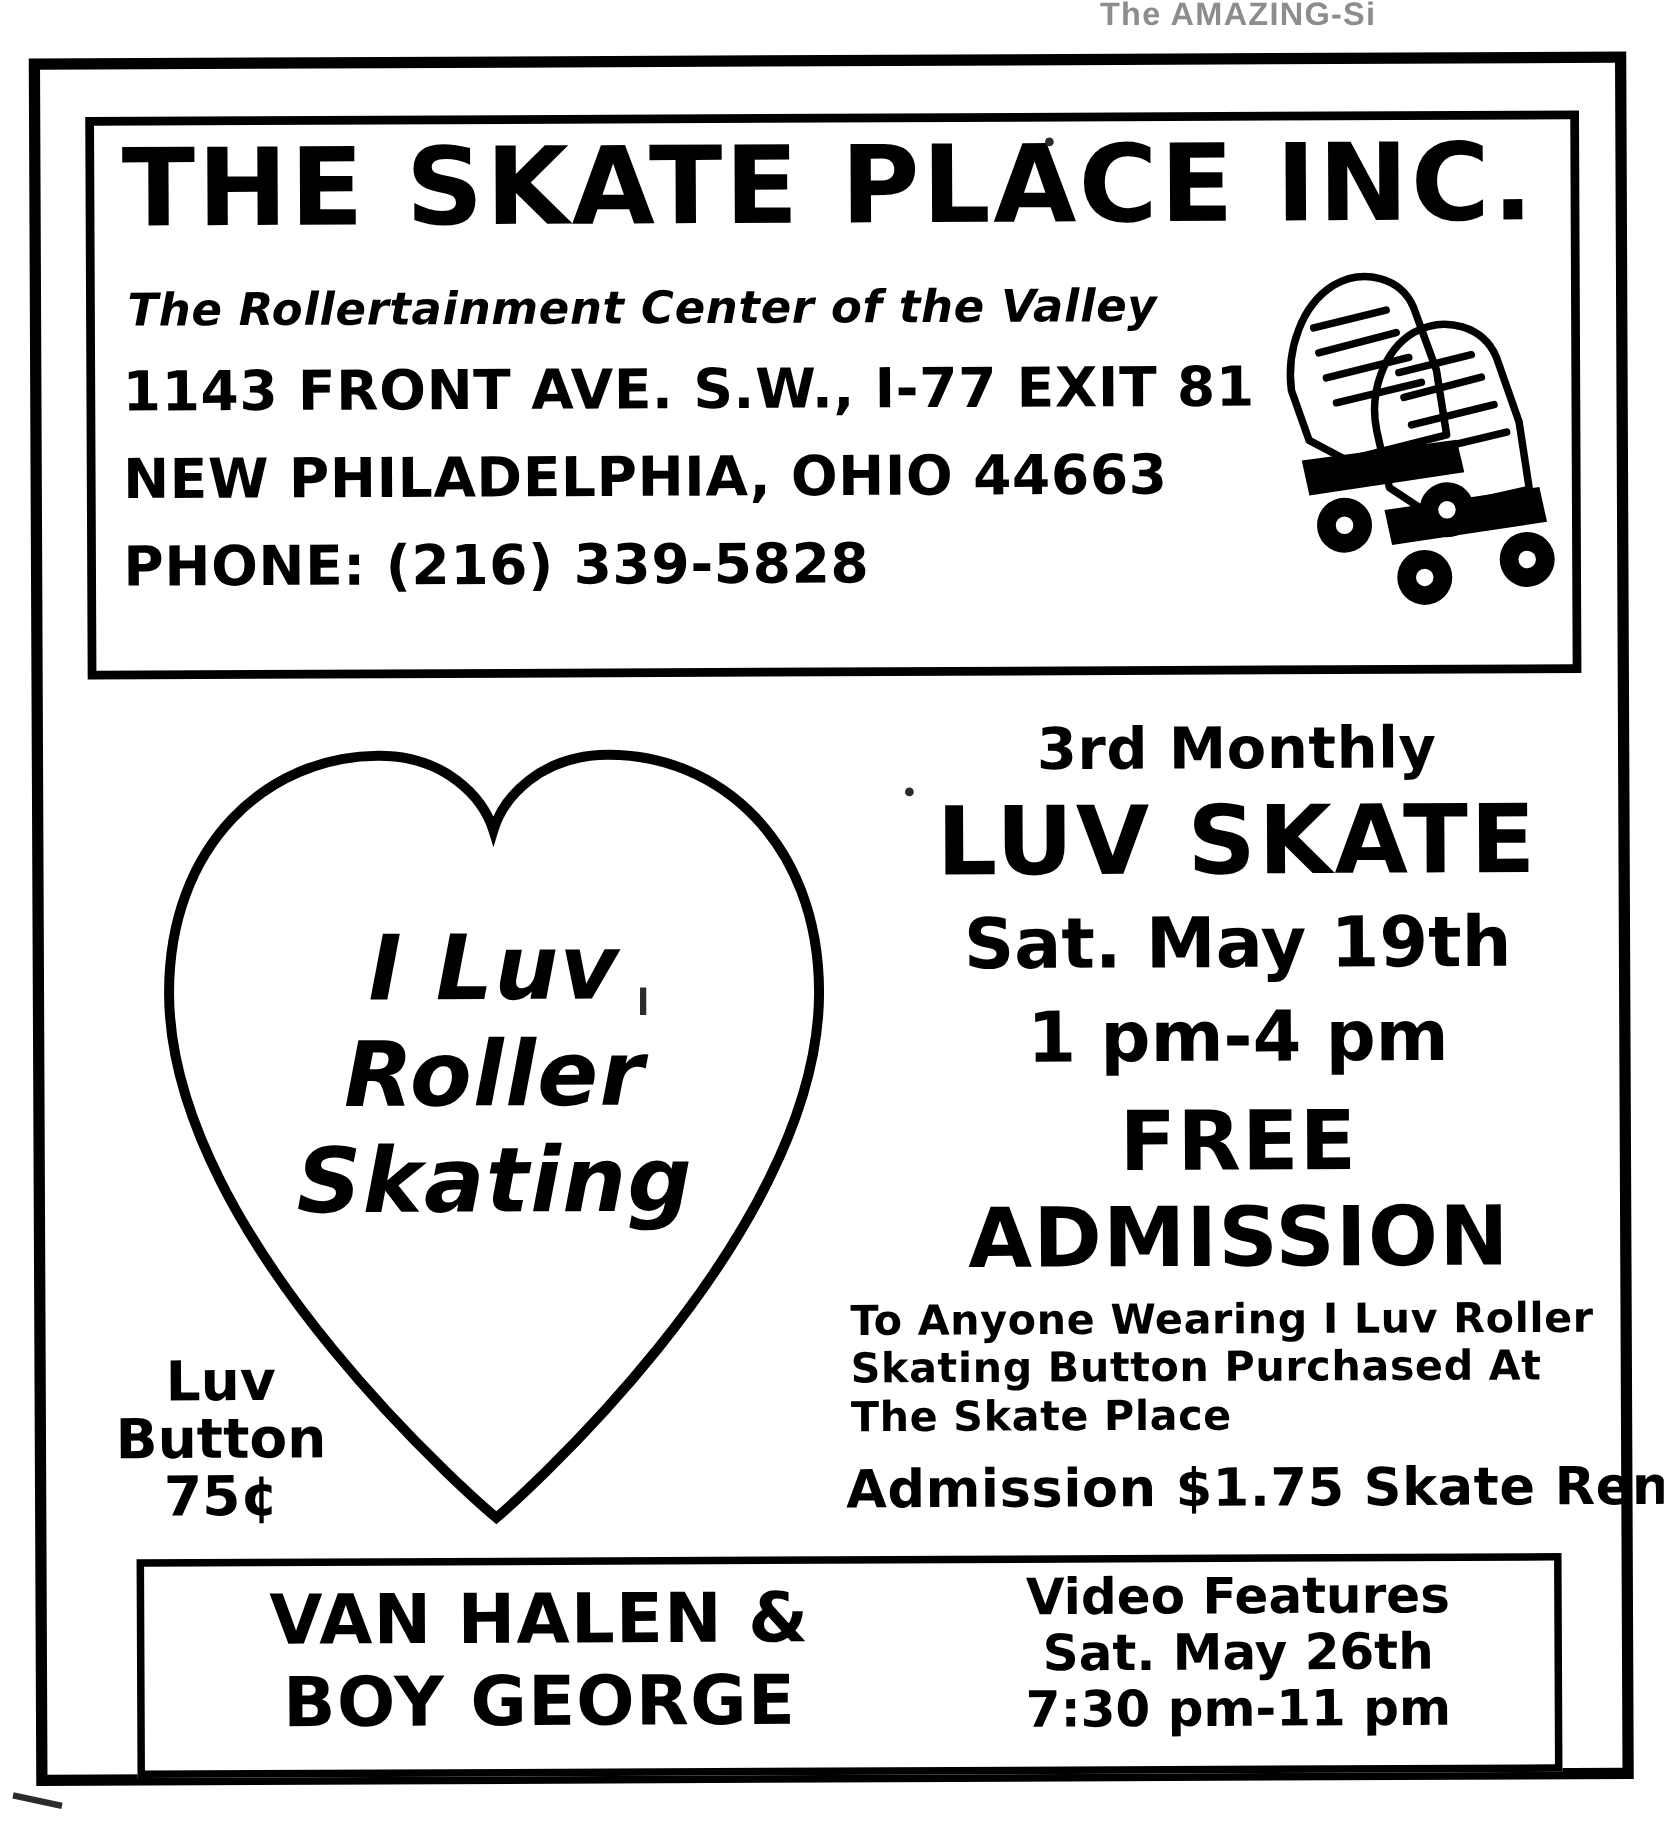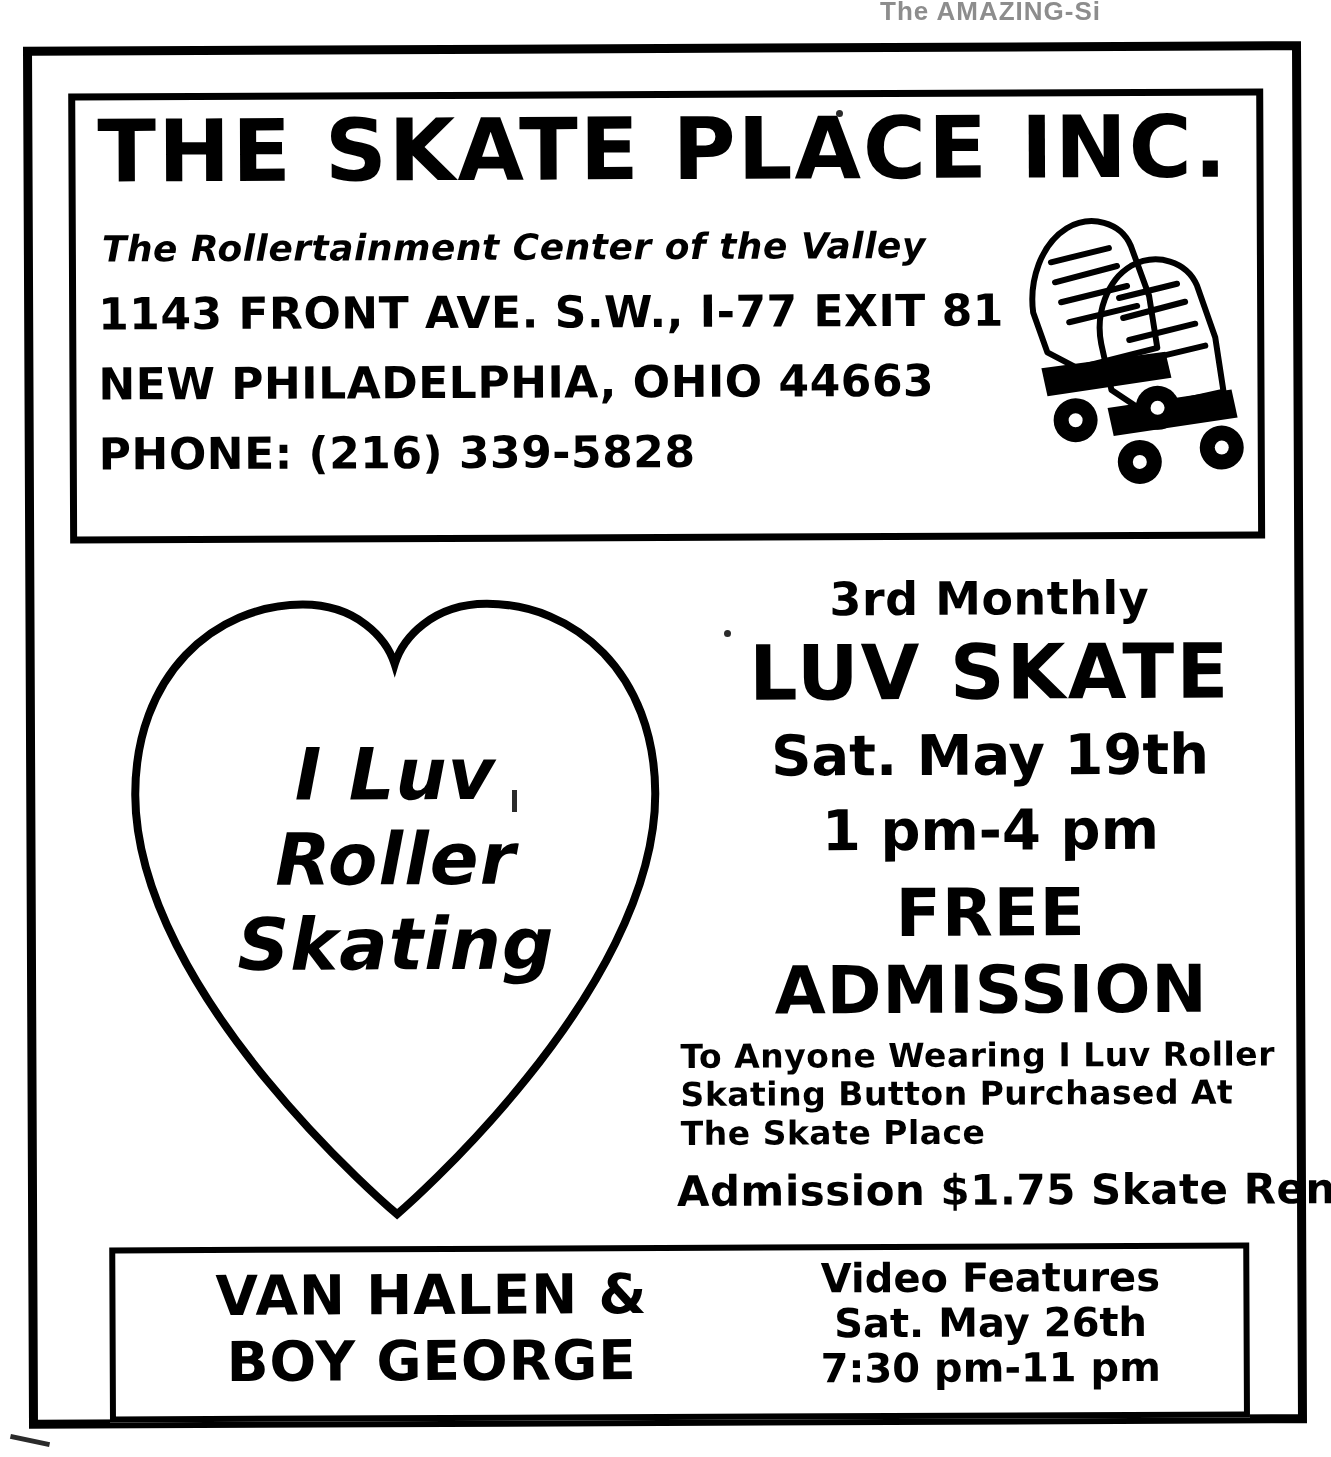--- a/index.html
+++ b/index.html
@@ -288,20 +288,25 @@
     <svg viewBox="0 0 600 660" width="600" height="660" aria-hidden="true">
       <path d="M300 650 C300 650 40 430 40 230 C40 110 120 40 208 40 C262 40 292 74 300 100 C308 74 338 40 392 40 C480 40 560 110 560 230 C560 430 300 650 300 650 Z" fill="none" stroke="#000" stroke-width="8"></path>
     </svg>
     <div class="heart-text">
       <div>I Luv</div>
       <div>Roller</div>
       <div>Skating</div>
     </div>
   </div>
 
+  <div class="luv-button">
+    <div>Luv</div>
+    <div>Button</div>
+    <div>75¢</div>
+  </div>
 
   <div class="right-col">
     <div class="r-3rd">3rd Monthly</div>
     <div class="r-luvskate">LUV SKATE</div>
     <div class="r-date">Sat. May 19th</div>
     <div class="r-time">1 pm-4 pm</div>
     <div class="r-free">FREE ADMISSION</div>
     <div class="r-fine">To Anyone Wearing I Luv Roller Skating Button Purchased At The Skate Place</div>
     <div class="r-prices">Admission $1.75 Skate Rental $1.00</div>
   </div>

